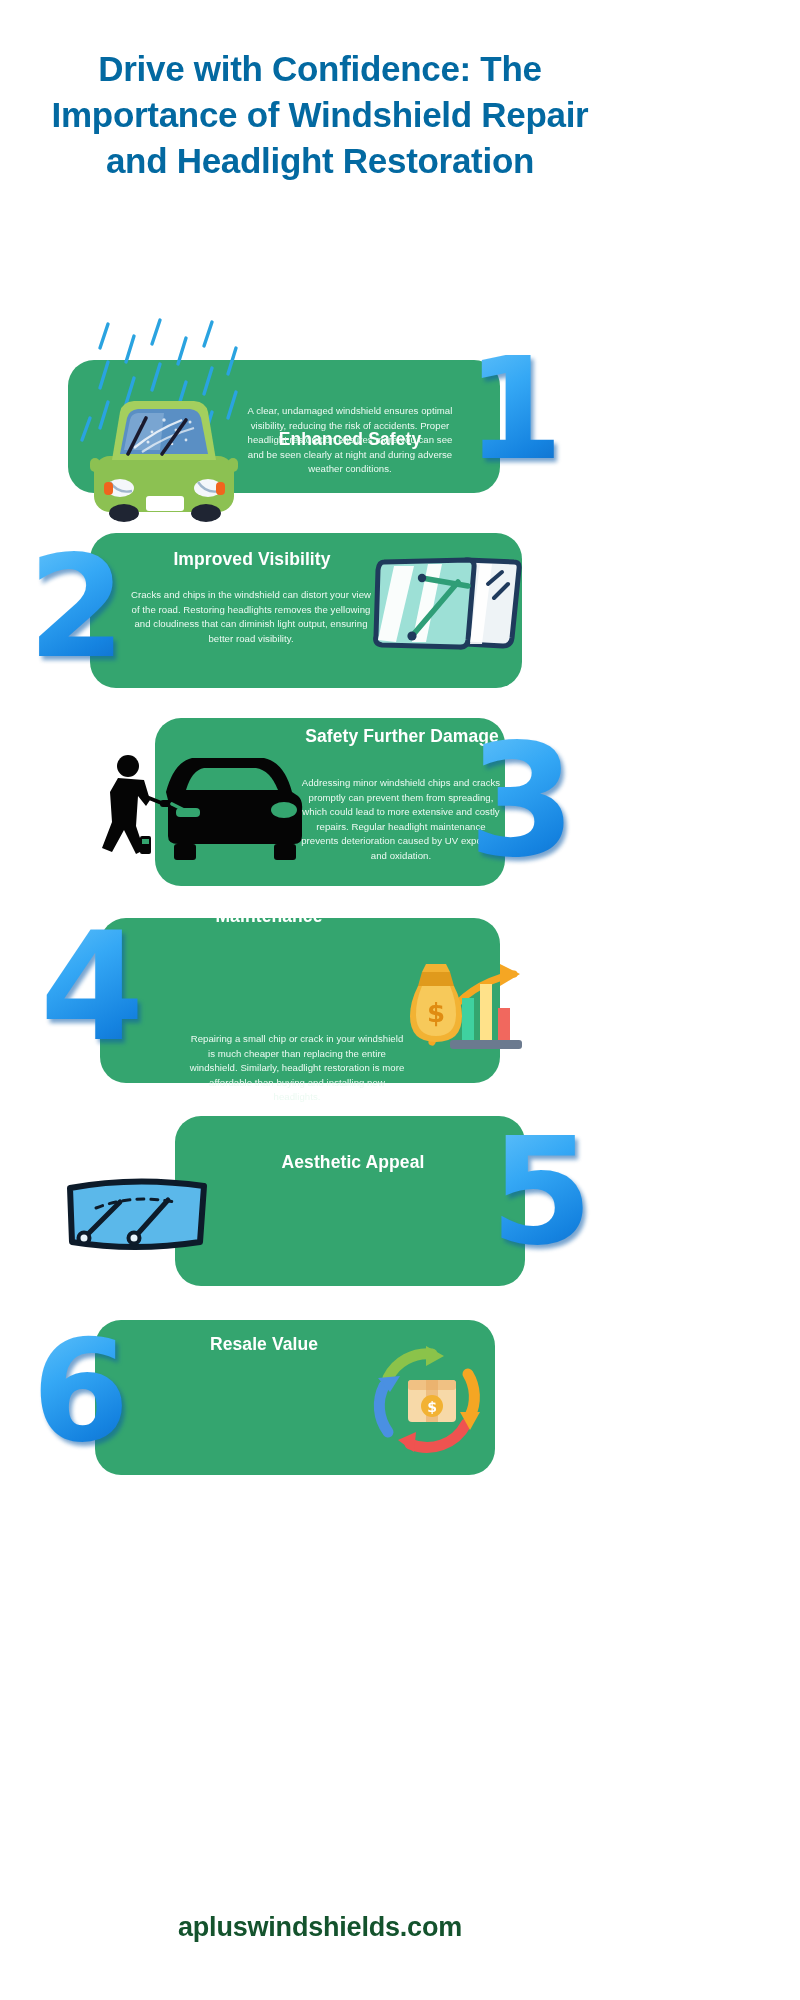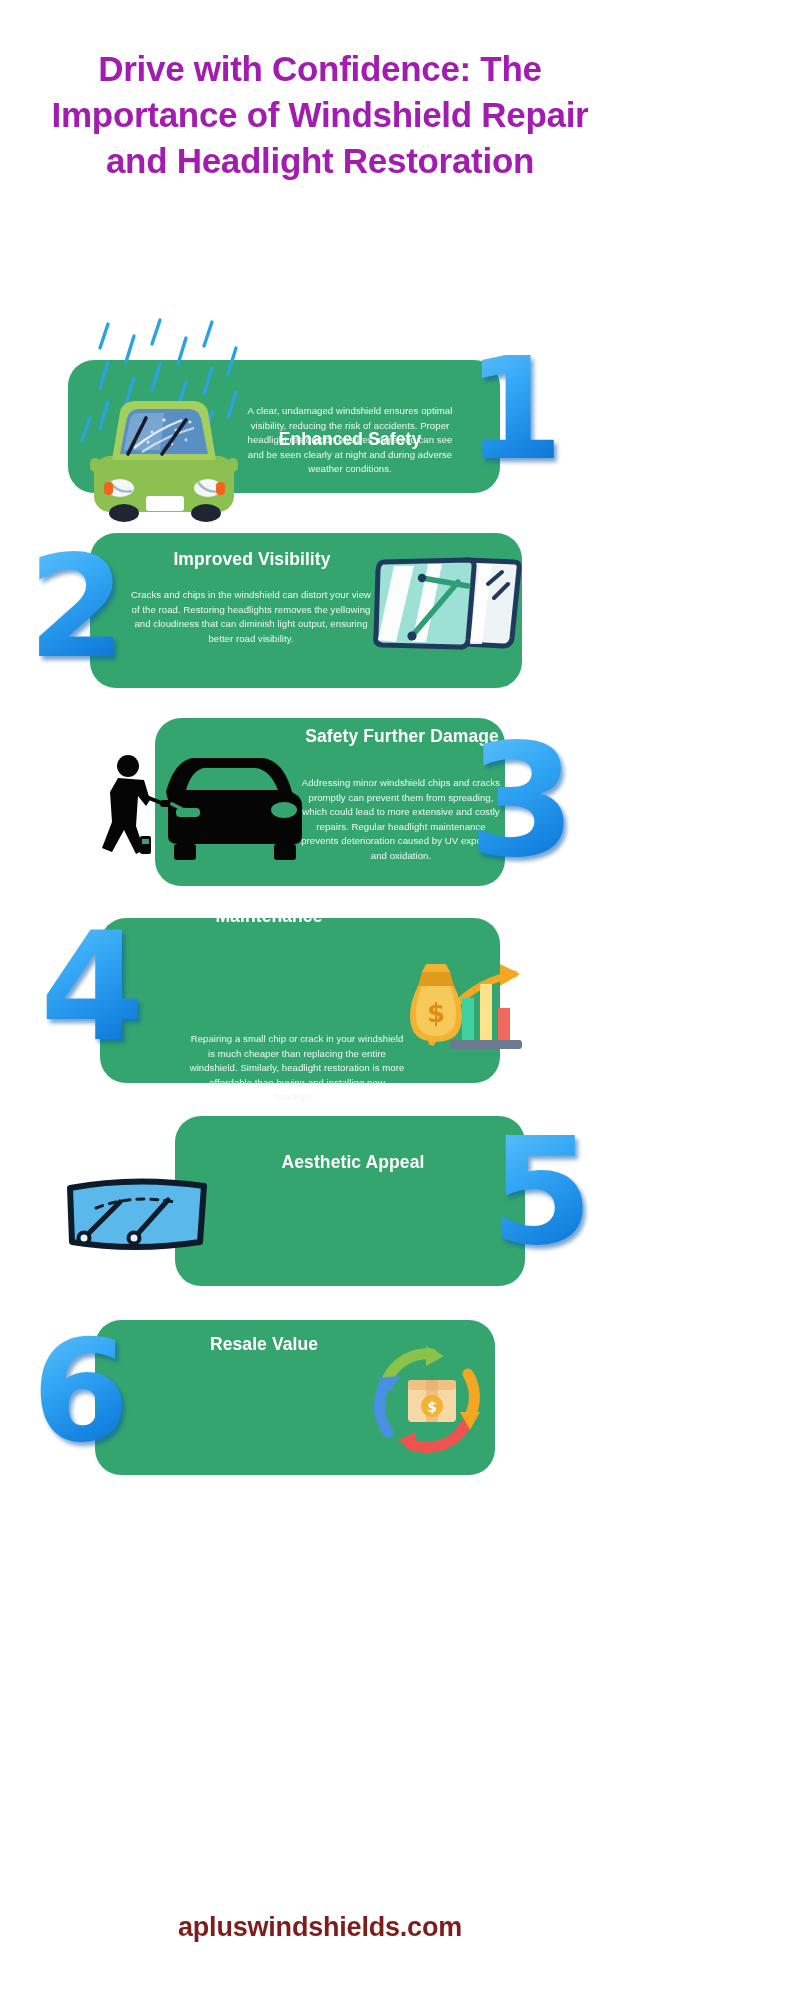--- a/index.html
+++ b/index.html
@@ -21,21 +21,21 @@
   
   .title {
     position: absolute;
     left: 30px;
     top: 46px;
     width: 580px;
     text-align: center;
     font-size: 35px;
     line-height: 1.32;
     font-weight: bold;
-    color: #a21caf;
+    color: #0369a1;
     letter-spacing: -0.3px;
   }
 
   
   .card {
     position: absolute;
     background: #34a56f;
     border-radius: 26px;
   }
   .card-heading {
@@ -87,21 +87,21 @@
   .illus svg { display: block; overflow: visible; }
 
   
   .footer {
     position: absolute;
     left: 0; top: 1912px;
     width: 640px;
     text-align: center;
     font-size: 27px;
     font-weight: bold;
-    color: #7f1d1d;
+    color: #14532d;
     letter-spacing: -0.2px;
   }
 </style>
 </head>
 <body>
 
 <div class="page">
 
   <h1 class="title">Drive with Confidence: The Importance of Windshield Repair and Headlight Restoration</h1>
 

